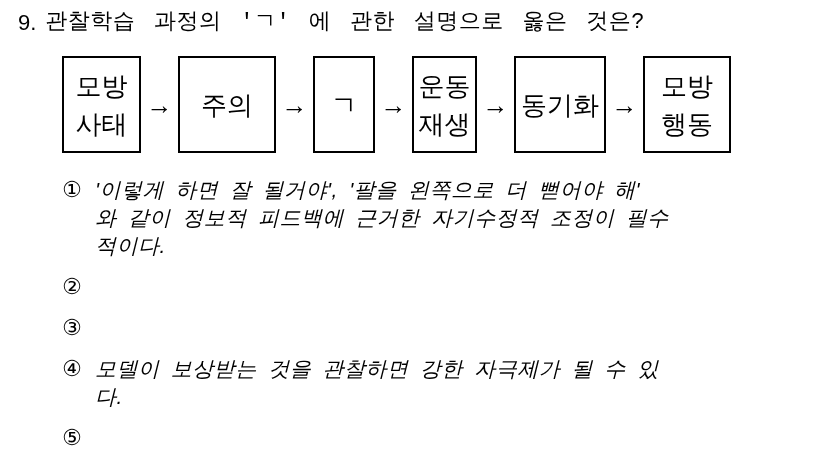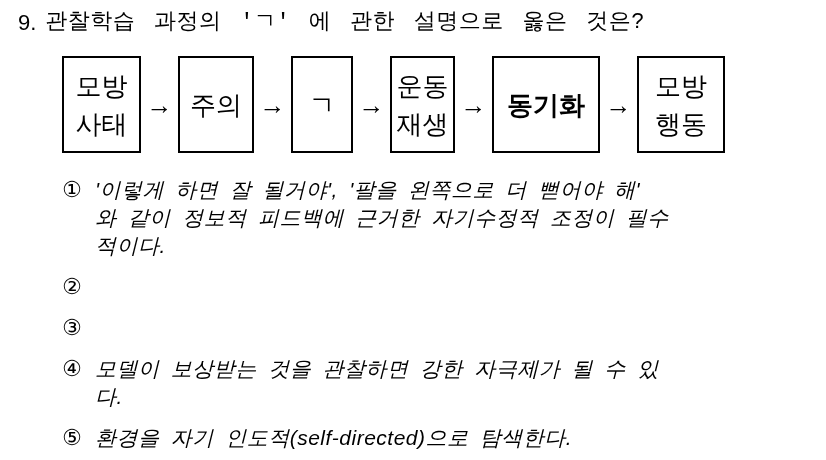--- a/index.html
+++ b/index.html
@@ -48,24 +48,24 @@
     align-items: center;
     justify-content: center;
     text-align: center;
     font-size: 26px;
     line-height: 38px;
     white-space: pre-line;
     flex-shrink: 0;
     background: #ffffff;
   }
   .dbox.b1 { width: 79px; }
-  .dbox.b2 { width: 76px; }
+  .dbox.b2 { width: 98px; }
   .dbox.b3 { width: 62px; }
   .dbox.b4 { width: 65px; }
-  .dbox.b5 { width: 108px; font-weight: bold; }
+  .dbox.b5 { width: 92px; }
   .dbox.b6 { width: 88px; }
   .arrow {
     width: 37px;
     flex-shrink: 0;
     text-align: center;
     font-size: 26px;
     line-height: 26px;
   }
   
   .options {
@@ -130,17 +130,16 @@
     <div class="option">
       <span class="opt-marker">③</span>
     </div>
     <div class="option">
       <span class="opt-marker">④</span>
       <span class="opt-text">모델이 보상받는 것을 관찰하면 강한 자극제가 될 수 있
 다.</span>
     </div>
     <div class="option">
       <span class="opt-marker">⑤</span>
-      <span class="opt-text">환경을 자기 인도적(self-directed)으로 탐색한다.</span>
     </div>
   </div>
 
 </div>
 
 </body></html>

